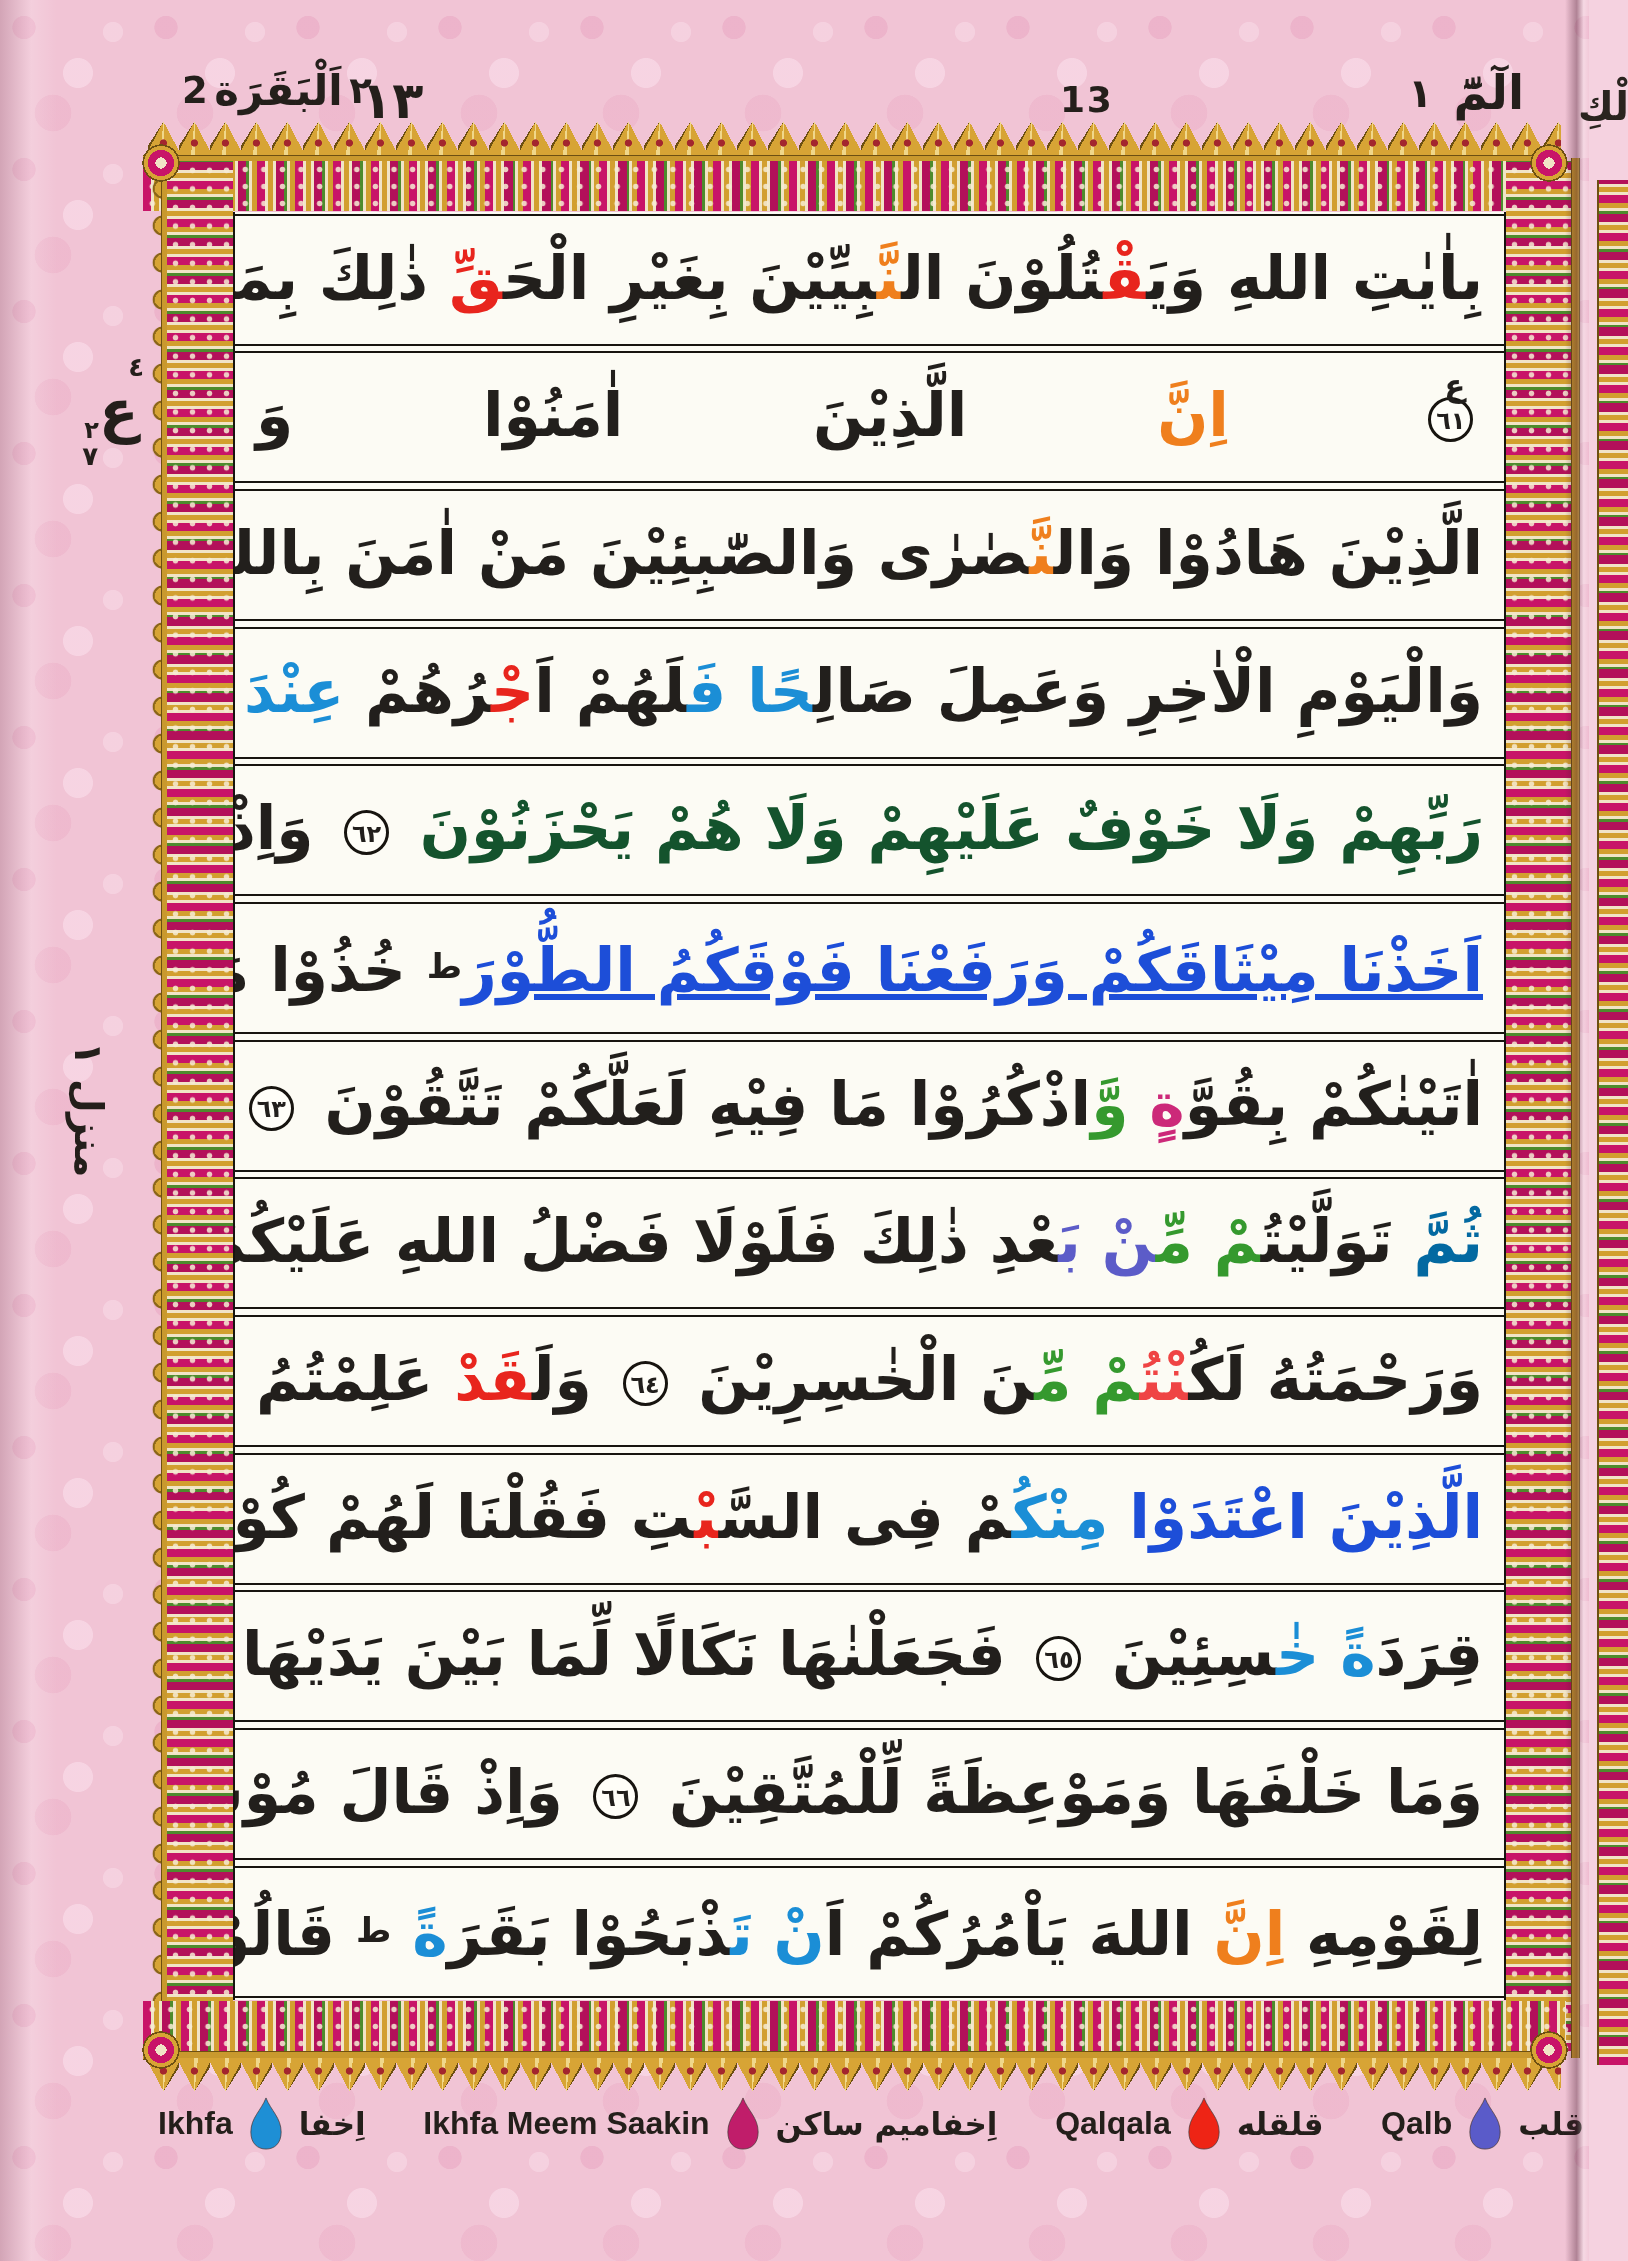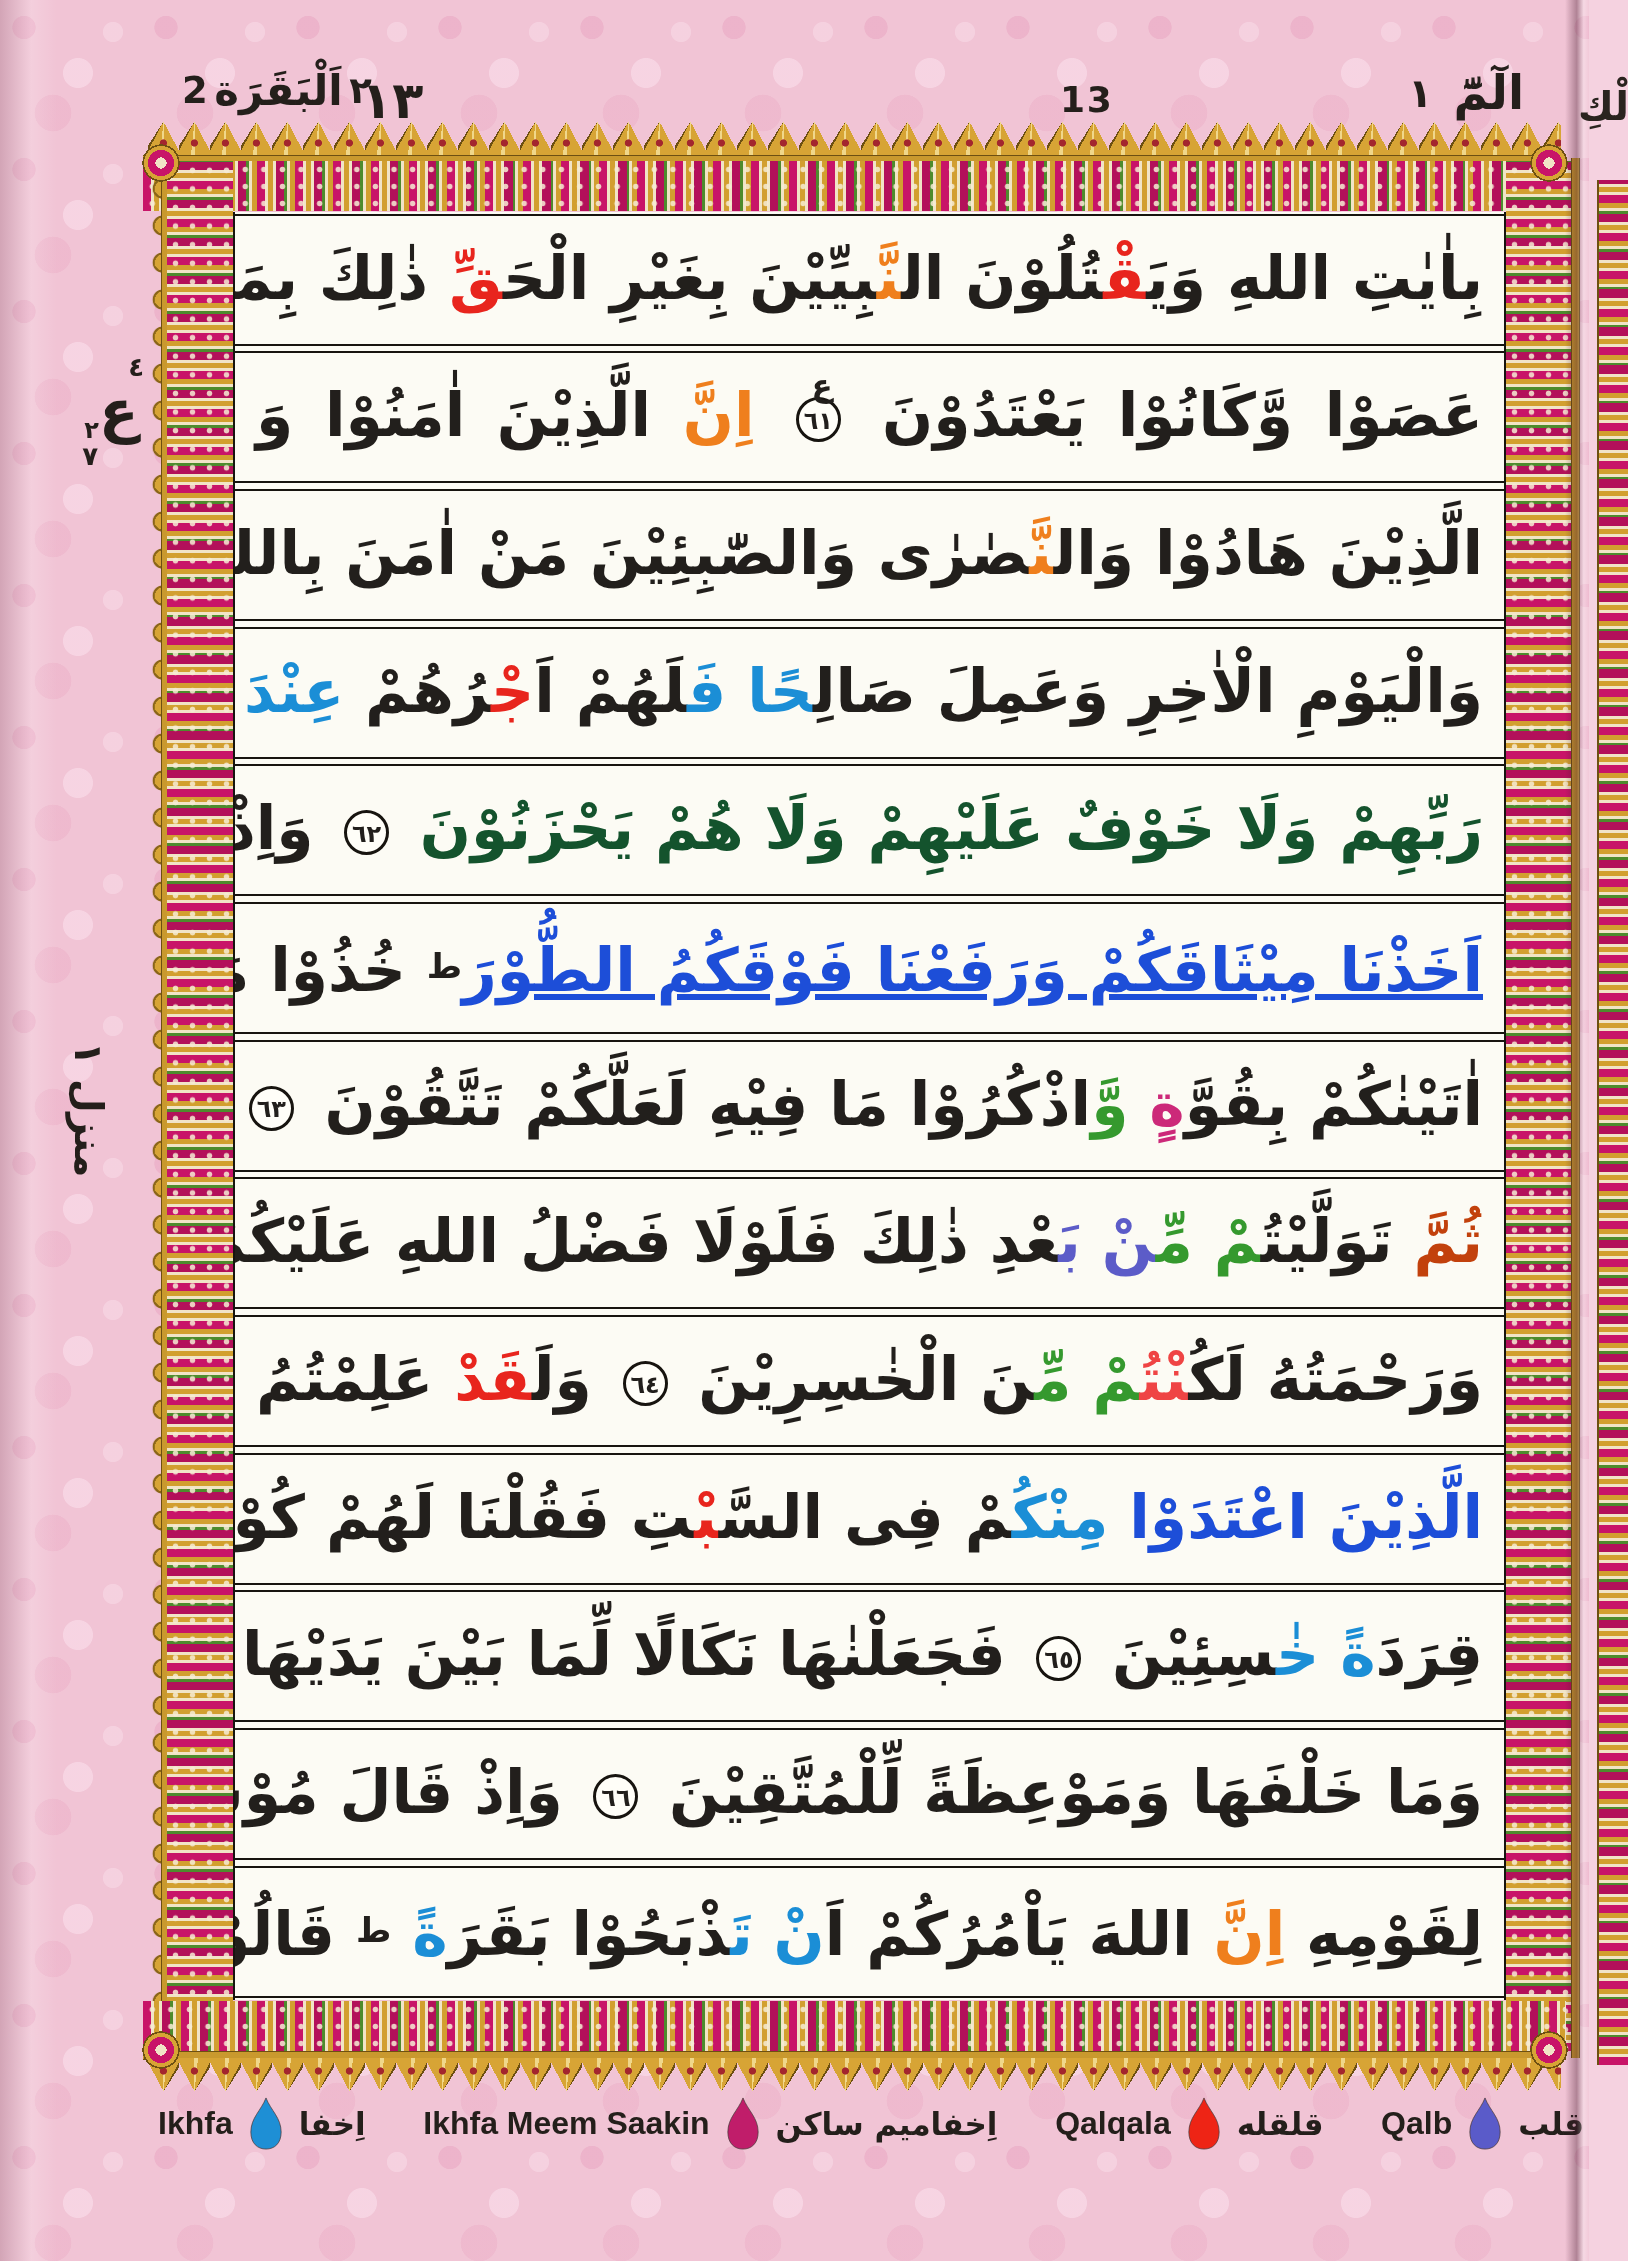--- a/index.html
+++ b/index.html
@@ -158,21 +158,21 @@
     <div class="rosette tl"></div>
     <div class="rosette tr"></div>
     <div class="rosette bl"></div>
     <div class="rosette br"></div>
 
     <div class="text-area">
         <div class="qline">
           <div class="qtext"><span style="color: rgb(34, 31, 28);">بِاٰيٰتِ اللهِ وَيَ</span><span style="color: rgb(232, 37, 29);">قْ</span><span style="color: rgb(34, 31, 28);">تُلُوْنَ ال</span><span style="color: rgb(239, 127, 29);">نَّ</span><span style="color: rgb(34, 31, 28);">بِيِّيْنَ بِغَيْرِ الْحَ</span><span style="color: rgb(232, 37, 29);">قِّ</span><span style="color: rgb(34, 31, 28);"> ذٰلِكَ بِمَا</span></div>
         </div>
         <div class="qline">
-          <div class="qtext"><span style="color: rgb(34, 31, 28);">عَصَوْا وَّكَانُوْا يَعْتَدُوْنَ </span><span class="vwrap">
+          <div class="qtext"><span class="vwrap">
               <span class="vcircle">٦١</span>
               <span class="vabove">ع</span>
             </span><span style="color: rgb(34, 31, 28);"> </span><span style="color: rgb(239, 127, 29);">اِنَّ</span><span style="color: rgb(34, 31, 28);"> الَّذِيْنَ اٰمَنُوْا وَ</span></div>
         </div>
         <div class="qline">
           <div class="qtext"><span style="color: rgb(34, 31, 28);">الَّذِيْنَ هَادُوْا وَال</span><span style="color: rgb(239, 127, 29);">نَّ</span><span style="color: rgb(34, 31, 28);">صٰرٰى وَالصّٰبِئِيْنَ مَنْ اٰمَنَ بِاللهِ</span></div>
         </div>
         <div class="qline">
           <div class="qtext"><span style="color: rgb(34, 31, 28);">وَالْيَوْمِ الْاٰخِرِ وَعَمِلَ صَالِ</span><span style="color: rgb(27, 142, 214);">حًا</span><span style="color: rgb(34, 31, 28);"> </span><span style="color: rgb(27, 142, 214);">فَ</span><span style="color: rgb(34, 31, 28);">لَهُمْ اَ</span><span style="color: rgb(232, 37, 29);">جْ</span><span style="color: rgb(34, 31, 28);">رُهُمْ </span><span style="color: rgb(27, 142, 214);">عِنْدَ</span></div>
         </div>
@@ -183,21 +183,21 @@
         </div>
         <div class="qline">
           <div class="qtext"><span style="color: #1d4ed8; text-decoration: underline;">اَخَذْنَا مِيْثَاقَكُمْ وَرَفَعْنَا فَوْقَكُمُ الطُّوْرَ</span><span class="pause" style="color: rgb(34, 31, 28);">ط</span><span style="color: rgb(34, 31, 28);"> خُذُوْا مَآ</span></div>
         </div>
         <div class="qline">
           <div class="qtext"><span style="color: rgb(34, 31, 28);">اٰتَيْنٰكُمْ بِقُوَّ</span><span style="color: rgb(204, 41, 121);">ةٍ</span><span style="color: rgb(53, 153, 46);"> وَّ</span><span style="color: rgb(34, 31, 28);">اذْكُرُوْا مَا فِيْهِ لَعَلَّكُمْ تَتَّقُوْنَ </span><span class="vwrap">
               <span class="vcircle">٦٣</span>
             </span></div>
         </div>
         <div class="qline">
-          <div class="qtext"><span style="color: #c2410c;">ثُمَّ</span><span style="color: rgb(34, 31, 28);"> تَوَلَّيْتُ</span><span style="color: rgb(53, 153, 46);">مْ مِّ</span><span style="color: rgb(92, 92, 200);">نْ بَ</span><span style="color: rgb(34, 31, 28);">عْدِ ذٰلِكَ فَلَوْلَا فَضْلُ اللهِ عَلَيْكُمْ</span></div>
+          <div class="qtext"><span style="color: #0369a1;">ثُمَّ</span><span style="color: rgb(34, 31, 28);"> تَوَلَّيْتُ</span><span style="color: rgb(53, 153, 46);">مْ مِّ</span><span style="color: rgb(92, 92, 200);">نْ بَ</span><span style="color: rgb(34, 31, 28);">عْدِ ذٰلِكَ فَلَوْلَا فَضْلُ اللهِ عَلَيْكُمْ</span></div>
         </div>
         <div class="qline">
           <div class="qtext"><span style="color: rgb(34, 31, 28);">وَرَحْمَتُهُ لَكُ</span><span style="color: #ef4444;">نْتُ</span><span style="color: rgb(53, 153, 46);">مْ مِّ</span><span style="color: rgb(34, 31, 28);">نَ الْخٰسِرِيْنَ </span><span class="vwrap">
               <span class="vcircle">٦٤</span>
             </span><span style="color: rgb(34, 31, 28);"> وَلَ</span><span style="color: rgb(232, 37, 29);">قَدْ</span><span style="color: rgb(34, 31, 28);"> عَلِمْتُمُ</span></div>
         </div>
         <div class="qline">
           <div class="qtext"><span style="color: #1d4ed8;">الَّذِيْنَ اعْتَدَوْا </span><span style="color: rgb(27, 142, 214);">مِنْكُ</span><span style="color: rgb(34, 31, 28);">مْ فِى السَّ</span><span style="color: rgb(232, 37, 29);">بْ</span><span style="color: rgb(34, 31, 28);">تِ فَقُلْنَا لَهُمْ كُوْنُوْا</span></div>
         </div>
         <div class="qline">

